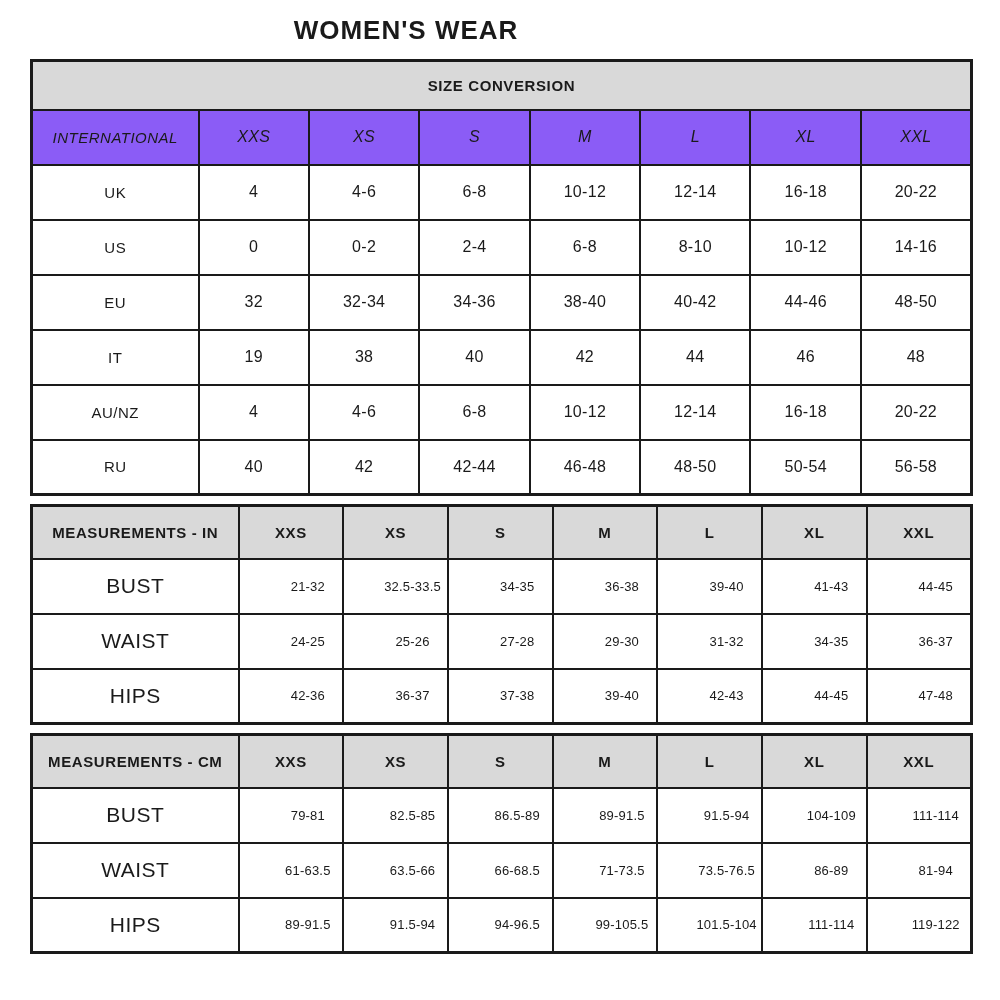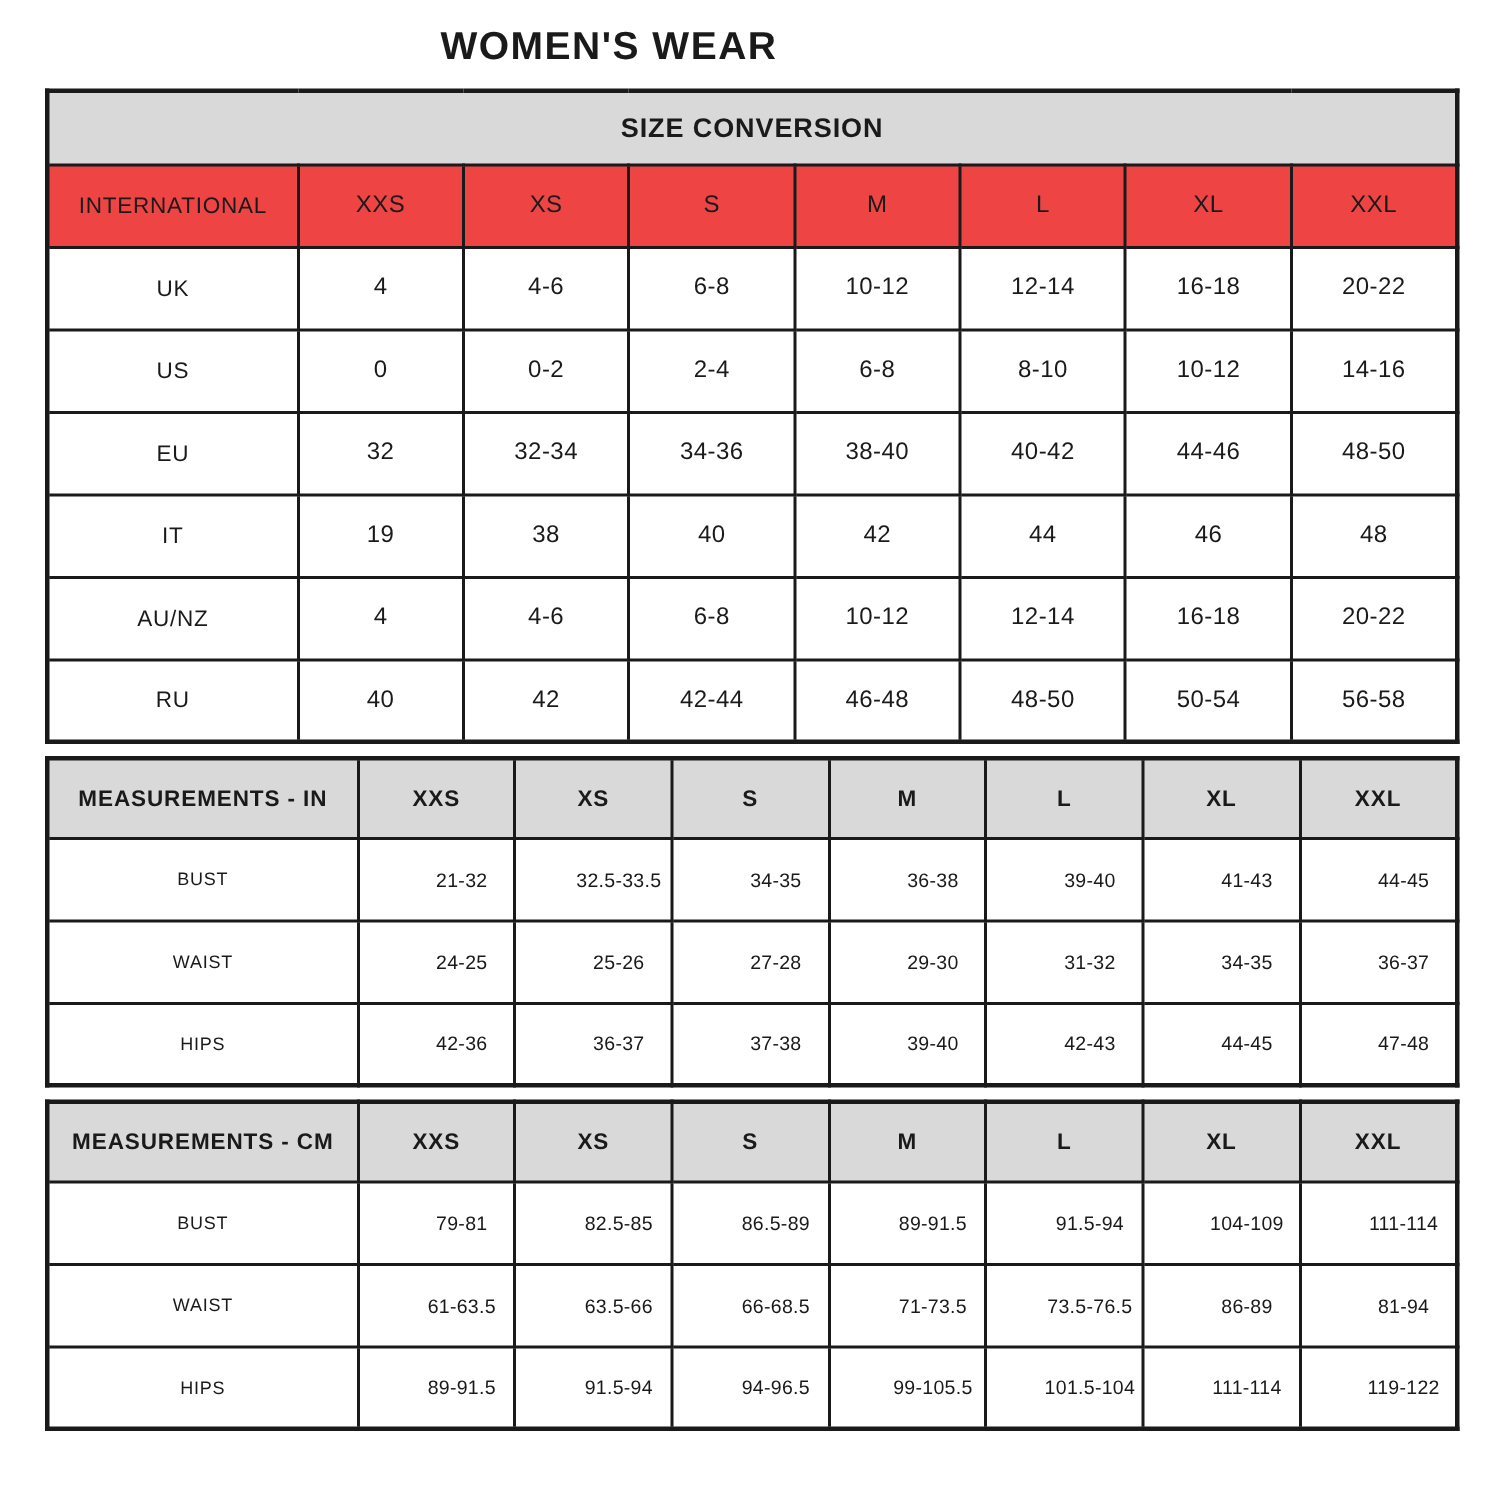--- a/index.html
+++ b/index.html
@@ -30,42 +30,42 @@
     border: 2px solid var(--border, #1a1a1a);
     text-align: center;
     vertical-align: middle;
     padding: 0 2px;
     font-weight: 400;
   }
   
   .t1 th.banner {
     height: 49px;
     background: var(--header-bg, #d9d9d9);
-    font-size: 18px;
+    font-size: 15px;
     font-weight: 700;
     letter-spacing: 0.6px;
   }
   
   .t1 col.c-label { width: 167px; }
   .t1 col.c-size  { width: 110.4px; }
-  .t1 tr.cols th { background: #ef4444; }
+  .t1 tr.cols th { background: #8b5cf6; font-style: italic; }
   .t1 th, .t1 td { height: 55px; font-size: 16px; letter-spacing: 0.3px; }
   .t1 tr.cols th.row-label, .t1 tbody th.row-label { font-size: 15px; letter-spacing: 0.5px; }
   
   .tm col.c-label { width: 207px; }
   .tm col.c-size  { width: 104.7px; }
   .tm thead th {
     height: 53px;
     background: var(--header-bg, #d9d9d9);
     font-size: 15px;
     font-weight: 700;
     letter-spacing: 0.6px;
   }
   .tm tbody th, .tm tbody td { height: 55px; }
-  .tm tbody th.row-label { font-size: 12px; letter-spacing: 0.5px; margin-top: 13px; }
+  .tm tbody th.row-label { font-size: 21px; letter-spacing: 0.5px; margin-top: 13px; }
   .tm tbody td { font-size: 13px; letter-spacing: 0.2px; padding-left: 36px; }
   .t1 tbody th.row-label, .tm tbody th.row-label { font-weight: 400; }
 </style>
 </head>
 <body>
 
 <div class="page">
 
   <h1 class="title">WOMEN'S WEAR</h1>
 

